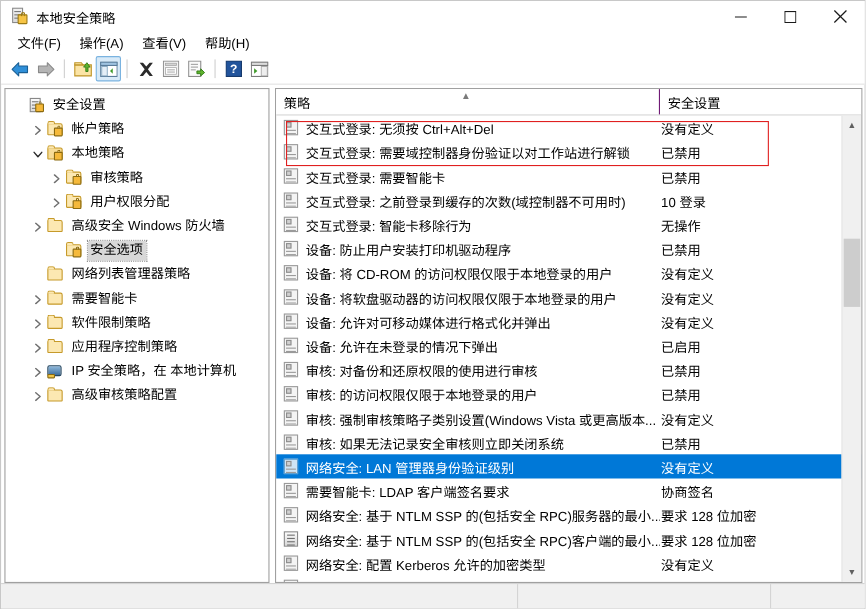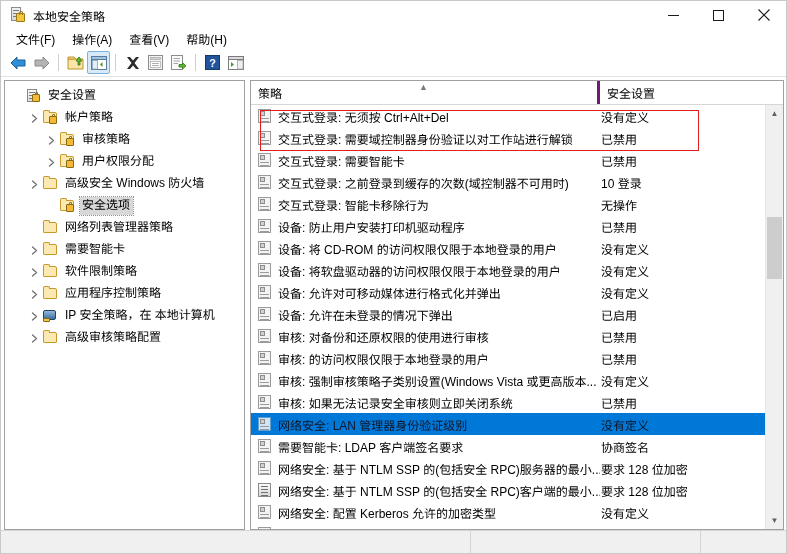--- a/index.html
+++ b/index.html
@@ -301,21 +301,21 @@
     display: flex;
     background: #ffffff;
     border-bottom: 1px solid #d6d6d6;
     position: relative;
   }
   .col {
     display: flex;
     align-items: center;
     font-size: 12px;
     padding-left: 7px;
-    border-right: 3px solid #701a75;
+    border-right: 1px solid #701a75;
     box-sizing: border-box;
     position: relative;
     white-space: nowrap;
   }
   .col-policy { width: 349px; min-width: 349px; }
   .col-setting { flex: 1 1 auto; border-right: none; }
   .sort-arrow {
     position: absolute;
     left: 168px;
     top: 2px;
@@ -332,21 +332,21 @@
   }
   .row {
     height: 22px;
     display: flex;
     align-items: center;
     white-space: nowrap;
     font-size: 12px;
   }
   .row.selected {
     background: #0078d7;
-    color: #0f172a;
+    color: #ffffff;
   }
   .row-icon {
     width: 16px;
     height: 16px;
     margin: 0 5px 0 6px;
     flex: 0 0 auto;
     position: relative;
   }
   .ic-policy {
     position: absolute;
@@ -597,20 +597,33 @@
                 <path d="M2.5 1 L6.5 4.5 L2.5 8" fill="none" stroke="#707070" stroke-width="1.3" stroke-linecap="round" stroke-linejoin="round"></path>
               </svg>
             </span>
             <span class="tree-icon">
               <span class="ic-folder"></span>
               <span class="mini-lock"></span>
             </span>
             <span class="tree-label">帐户策略</span>
           </div>
           <div class="tree-row">
+            <span style="display: inline-block; width: 21px; flex: 0 0 auto;"></span>
+            <span class="twisty">
+              <svg width="9" height="9" viewBox="0 0 9 9">
+                <path d="M1 2.5 L4.5 6.5 L8 2.5" fill="none" stroke="#2b2b2b" stroke-width="1.3" stroke-linecap="round" stroke-linejoin="round"></path>
+              </svg>
+            </span>
+            <span class="tree-icon">
+              <span class="ic-folder open"></span>
+              <span class="mini-lock"></span>
+            </span>
+            <span class="tree-label">本地策略</span>
+          </div>
+          <div class="tree-row">
             <span style="display: inline-block; width: 38px; flex: 0 0 auto;"></span>
             <span class="twisty">
               <svg width="9" height="9" viewBox="0 0 9 9">
                 <path d="M2.5 1 L6.5 4.5 L2.5 8" fill="none" stroke="#707070" stroke-width="1.3" stroke-linecap="round" stroke-linejoin="round"></path>
               </svg>
             </span>
             <span class="tree-icon">
               <span class="ic-folder"></span>
               <span class="mini-lock"></span>
             </span>

